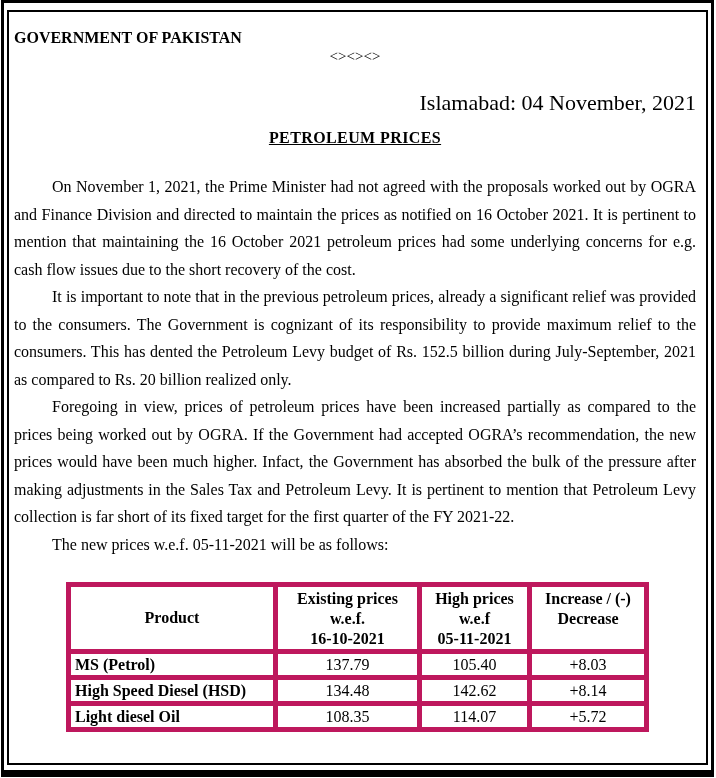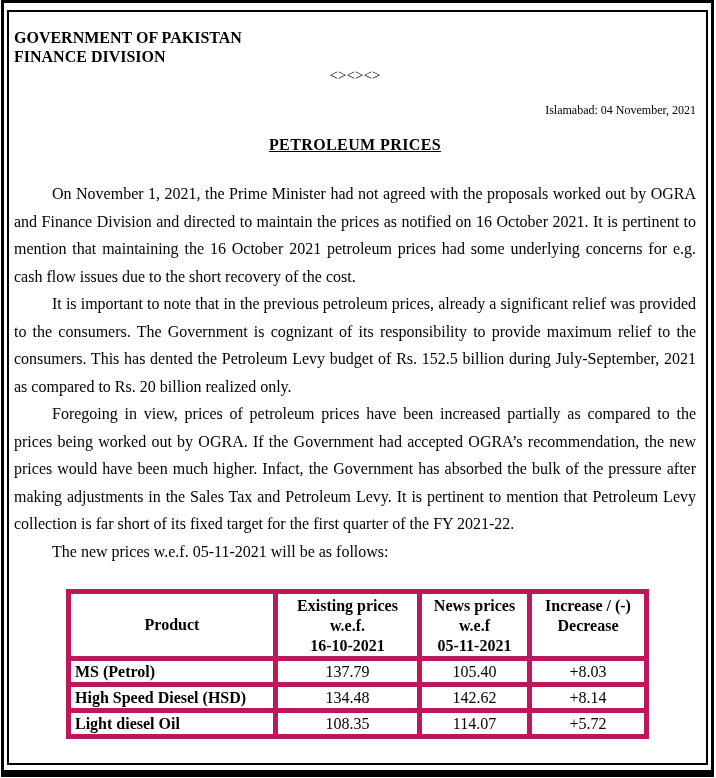--- a/index.html
+++ b/index.html
@@ -31,23 +31,23 @@
     line-height: 19px;
   }
   .ornament {
     text-align: center;
     font-weight: normal;
     font-size: 15px;
     line-height: 19px;
   }
   .dateline {
     text-align: right;
-    font-size: 12px;
+    font-size: 22px;
     line-height: 18px;
-    margin-top: 16px;
+    margin-top: 28px;
   }
   .doc-title {
     text-align: center;
     font-size: 16px;
     font-weight: bold;
     text-decoration: underline;
     line-height: 18px;
     margin-top: 17px;
     letter-spacing: 0.4px;
   }
@@ -96,21 +96,20 @@
     font-weight: bold;
   }
 </style>
 </head>
 <body>
 
 <div class="frame-outer">
   <div class="frame-inner">
 
     <div class="letterhead-line">GOVERNMENT OF PAKISTAN</div>
-    <div class="letterhead-line">FINANCE DIVISION</div>
     <div class="ornament">&lt;&gt;&lt;&gt;&lt;&gt;</div>
 
     <div class="dateline">Islamabad: 04 November, 2021</div>
 
     <div class="doc-title">PETROLEUM PRICES</div>
 
     <div class="body-text">
       <p>On November 1, 2021, the Prime Minister had not agreed with the proposals worked out by OGRA and Finance Division and directed to maintain the prices as notified on 16 October 2021. It is pertinent to mention that maintaining the 16 October 2021 petroleum prices had some underlying concerns for e.g. cash flow issues due to the short recovery of the cost.</p>
       <p>It is important to note that in the previous petroleum prices, already a significant relief was provided to the consumers. The Government is cognizant of its responsibility to provide maximum relief to the consumers. This has dented the Petroleum Levy budget of Rs. 152.5 billion during July-September, 2021 as compared to Rs. 20 billion realized only.</p>
       <p>Foregoing in view, prices of petroleum prices have been increased partially as compared to the prices being worked out by OGRA. If the Government had accepted OGRA’s recommendation, the new prices would have been much higher. Infact, the Government has absorbed the bulk of the pressure after making adjustments in the Sales Tax and Petroleum Levy. It is pertinent to mention that Petroleum Levy collection is far short of its fixed target for the first quarter of the FY 2021-22.</p>
@@ -128,21 +127,21 @@
         <tr>
           <th class="th-product">
             <div>Product</div>
           </th>
           <th>
             <div>Existing prices</div>
             <div>w.e.f.</div>
             <div>16-10-2021</div>
           </th>
           <th>
-            <div>News prices</div>
+            <div>High prices</div>
             <div>w.e.f</div>
             <div>05-11-2021</div>
           </th>
           <th>
             <div>Increase / (-)</div>
             <div>Decrease</div>
           </th>
         </tr>
       </thead>
       <tbody>

